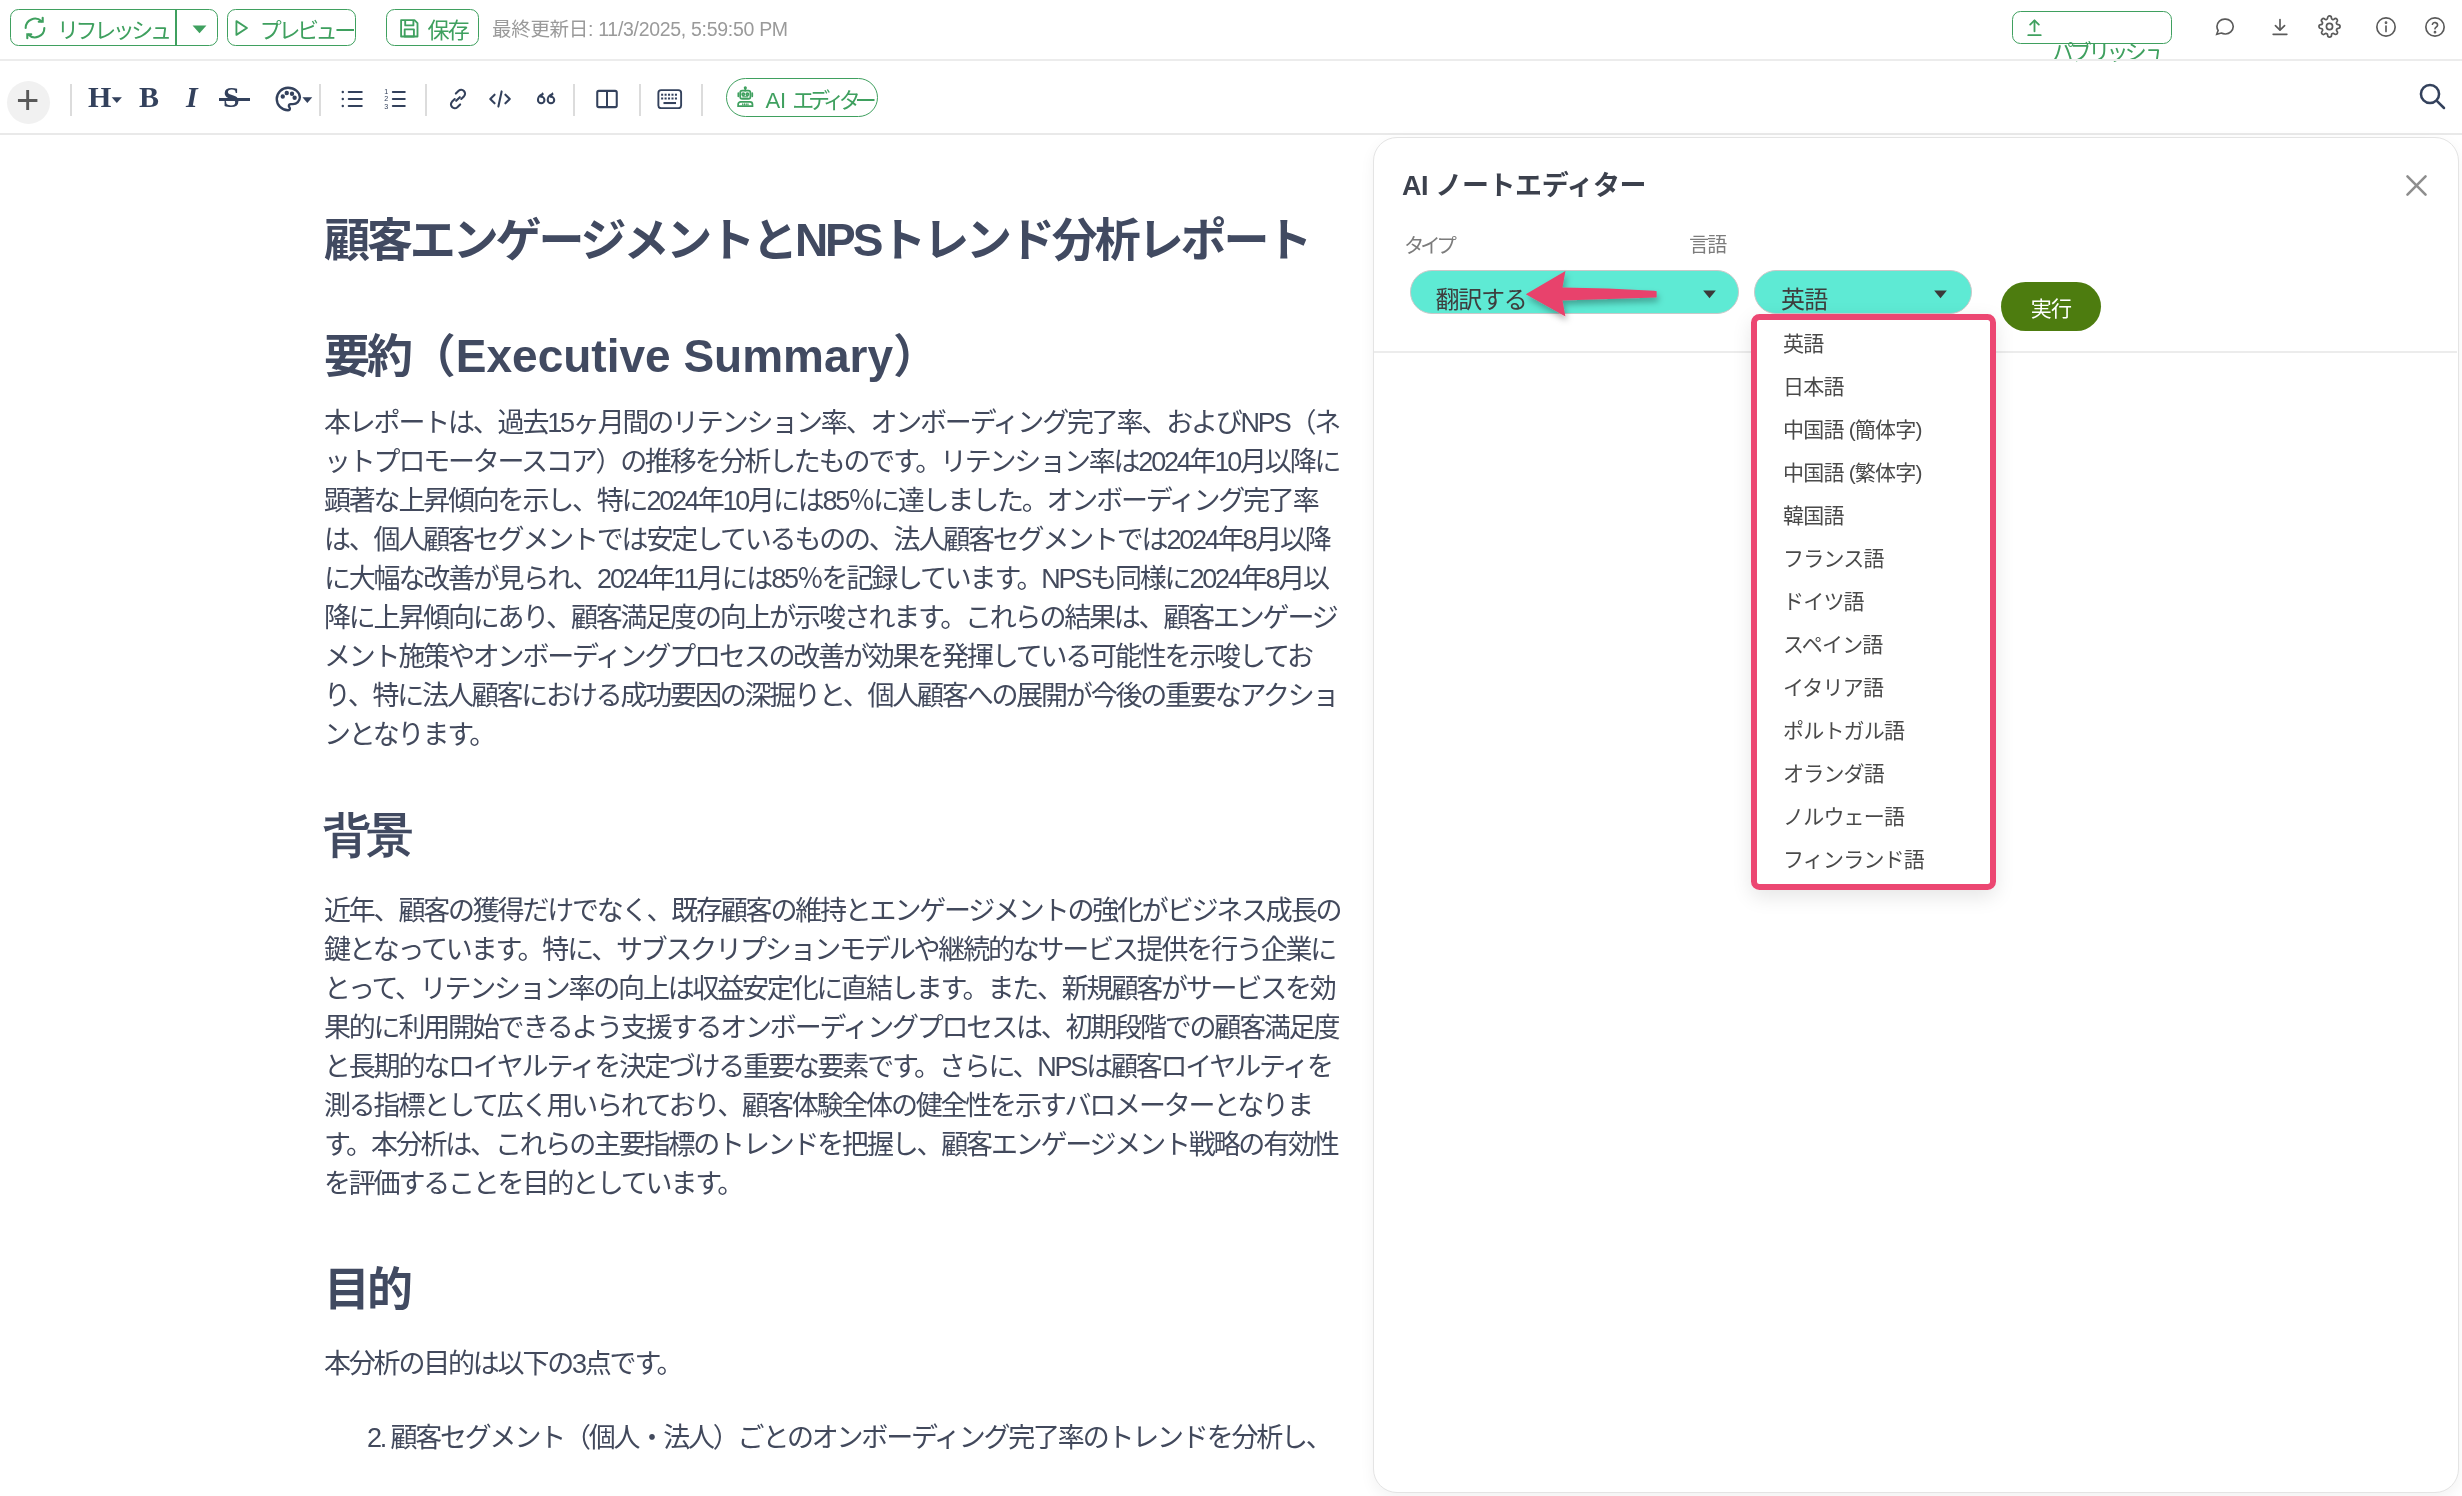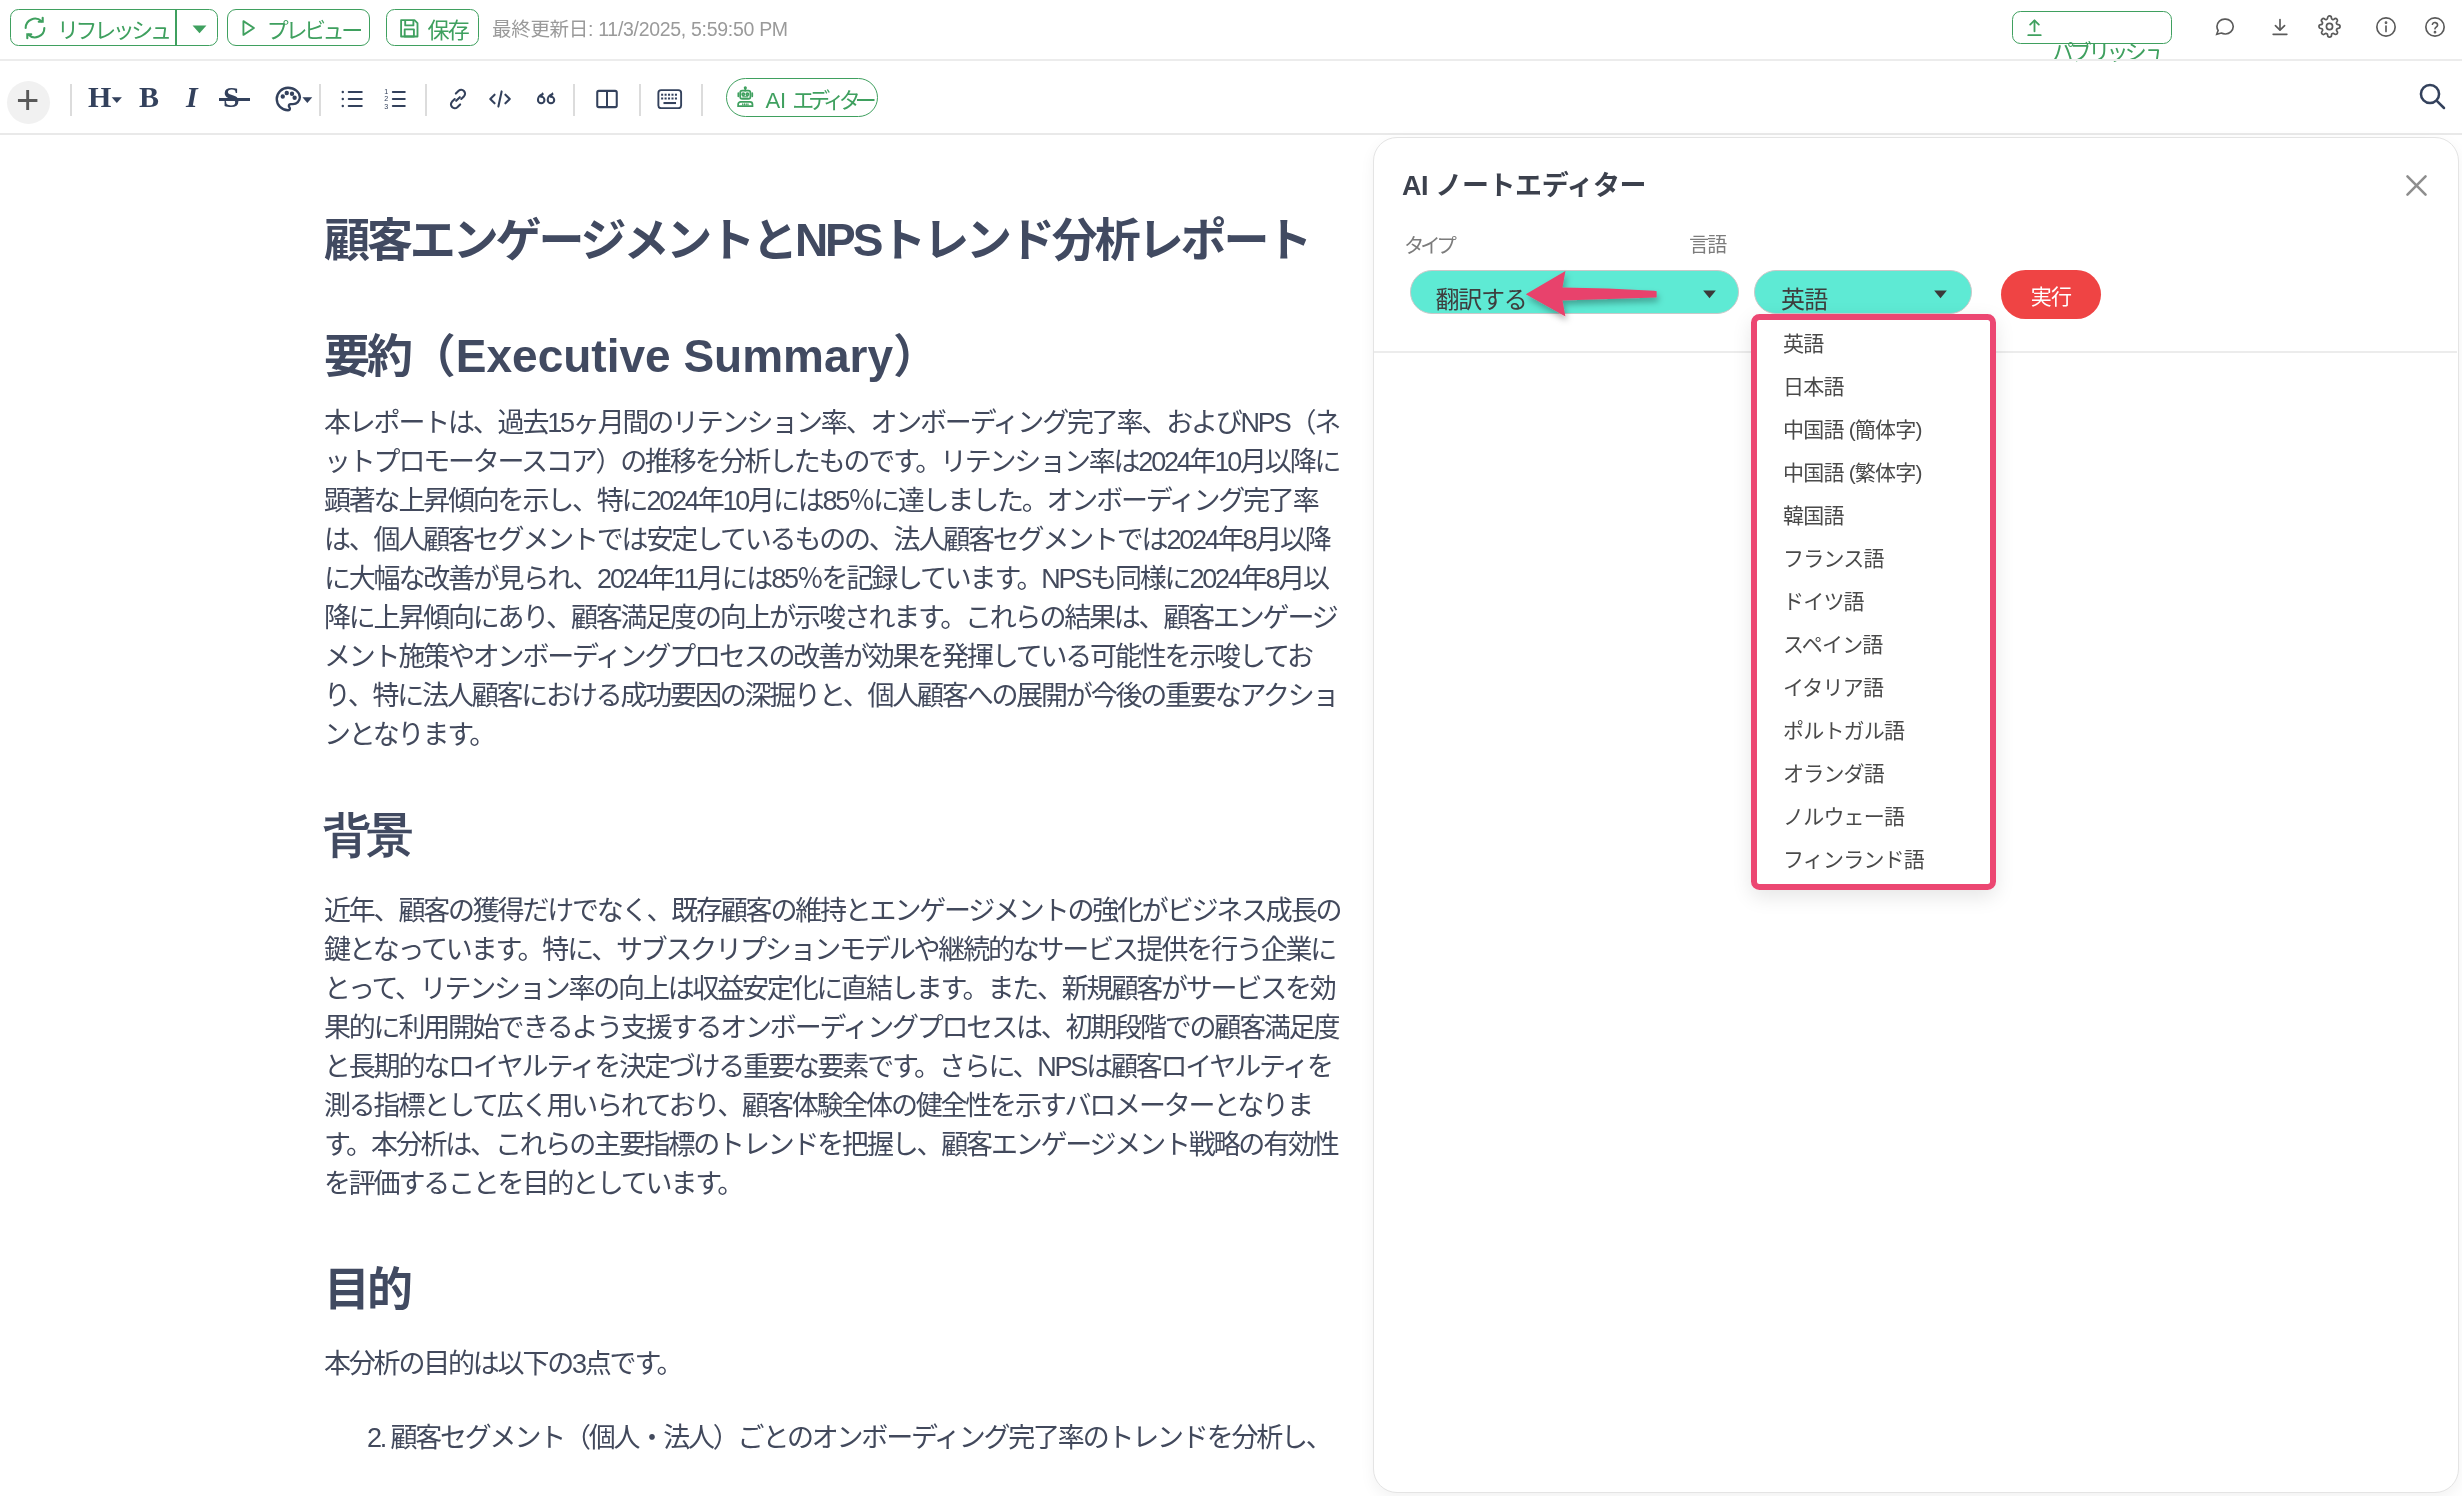--- a/index.html
+++ b/index.html
@@ -32,21 +32,21 @@
       <path d="M18.6 3.3v3.4h-3.4" fill="none"></path>
         <path d="M5.4 20.7v-3.4h3.4" fill="none"></path>
     </svg>
     <span style="margin-left:7.6px; letter-spacing:-3.4px;">リフレッシュ</span>
     <div style="position:absolute; left:164px; top:-1.7px; width:1.7px; height:37px; background:#3fa05f;"></div>
     <svg style="position:absolute; left:180px; top:12.7px;" width="17" height="12.7" viewBox="0 0 22 16">
         <path d="M2 3 L11 13 L20 3 Z" fill="#3fa05f"></path>
       </svg>
   </div>
 
-  <div class="gbtn" style="left:227px; top:9.3px; width:143px; height:37px;border-radius:9px;">
+  <div class="gbtn" style="left:227px; top:9.3px; width:129px; height:37px;">
     <svg width="22" height="22" viewBox="0 0 24 24" fill="none" stroke="#3fa05f" stroke-width="2" stroke-linejoin="round">
         <path d="M7 4.5 L18.5 12 L7 19.5 Z"></path>
       </svg>
     <span style="margin-left:7.6px; letter-spacing:-3.4px;">プレビュー</span>
   </div>
 
   <div class="gbtn" style="left:386px; top:9.3px; width:93px; height:37px;">
     <svg width="24.6" height="24.6" viewBox="0 0 24 24" fill="none" stroke="#3fa05f" stroke-width="1.8" stroke-linejoin="round">
       <path d="M4 4 h13 l3 3 v13 h-16 z"></path>
         <path d="M8 4.8 v4.4 h8 v-4.4"></path>
@@ -208,21 +208,21 @@
     <svg style="position:absolute; left:290px; top:17px;" width="17" height="12.7" viewBox="0 0 20 15">
         <path d="M2.5 3 L10 12 L17.5 3 Z" fill="#3a3a3a"></path>
       </svg>
   </div>
   <div class="sel" style="left:380px; width:218px;">
     <span style="position:absolute; left:26px; top:8.5px; font-size:24px; letter-spacing:-0.8px; color:#3e3e3e;">英語</span>
     <svg style="position:absolute; left:177px; top:17px;" width="17" height="12.7" viewBox="0 0 20 15">
         <path d="M2.5 3 L10 12 L17.5 3 Z" fill="#3a3a3a"></path>
       </svg>
   </div>
-  <div style="position:absolute; left:627px; top:132px; width:100px; height:49px; border-radius:24.6px; background:#ef4444; color:#fff; font-size:21px; letter-spacing:-0.8px; display:flex; align-items:center; justify-content:center;">実行</div>
+  <div style="position:absolute; left:627px; top:144px; width:100px; height:49px; border-radius:24.6px; background:#4d7c0f; color:#fff; font-size:21px; letter-spacing:-0.8px; display:flex; align-items:center; justify-content:center;">実行</div>
   <div style="position:absolute; left:0; top:213px; width:1083px; height:1.7px; background:#ececec;"></div>
   <div style="position:absolute; left:377px; top:176px; width:245px; height:576px; background:#fff; border:6px solid #ec4772; border-radius:8.5px; box-shadow:0 6.8px 20.4px rgba(0,0,0,0.10);">
     <div style="position:absolute; left:26px; top:1.7px; font-size:21px; letter-spacing:-0.8px; color:#4a4a4a; line-height:43px; white-space:nowrap;">英語<br>日本語<br>中国語 (簡体字)<br>中国語 (繁体字)<br>韓国語<br>フランス語<br>ドイツ語<br>スペイン語<br>イタリア語<br>ポルトガル語<br>オランダ語<br>ノルウェー語<br>フィンランド語</div>
   </div>
   <svg style="position:absolute; left:136px; top:119px;" width="170" height="76" viewBox="0 0 200 90">
     <defs>
         <filter id="ash" x="-30%" y="-30%" width="160%" height="160%">
           <feDropShadow dx="2" dy="5" stdDeviation="4" flood-color="#000" flood-opacity="0.3"></feDropShadow>
         </filter>
       </defs>

